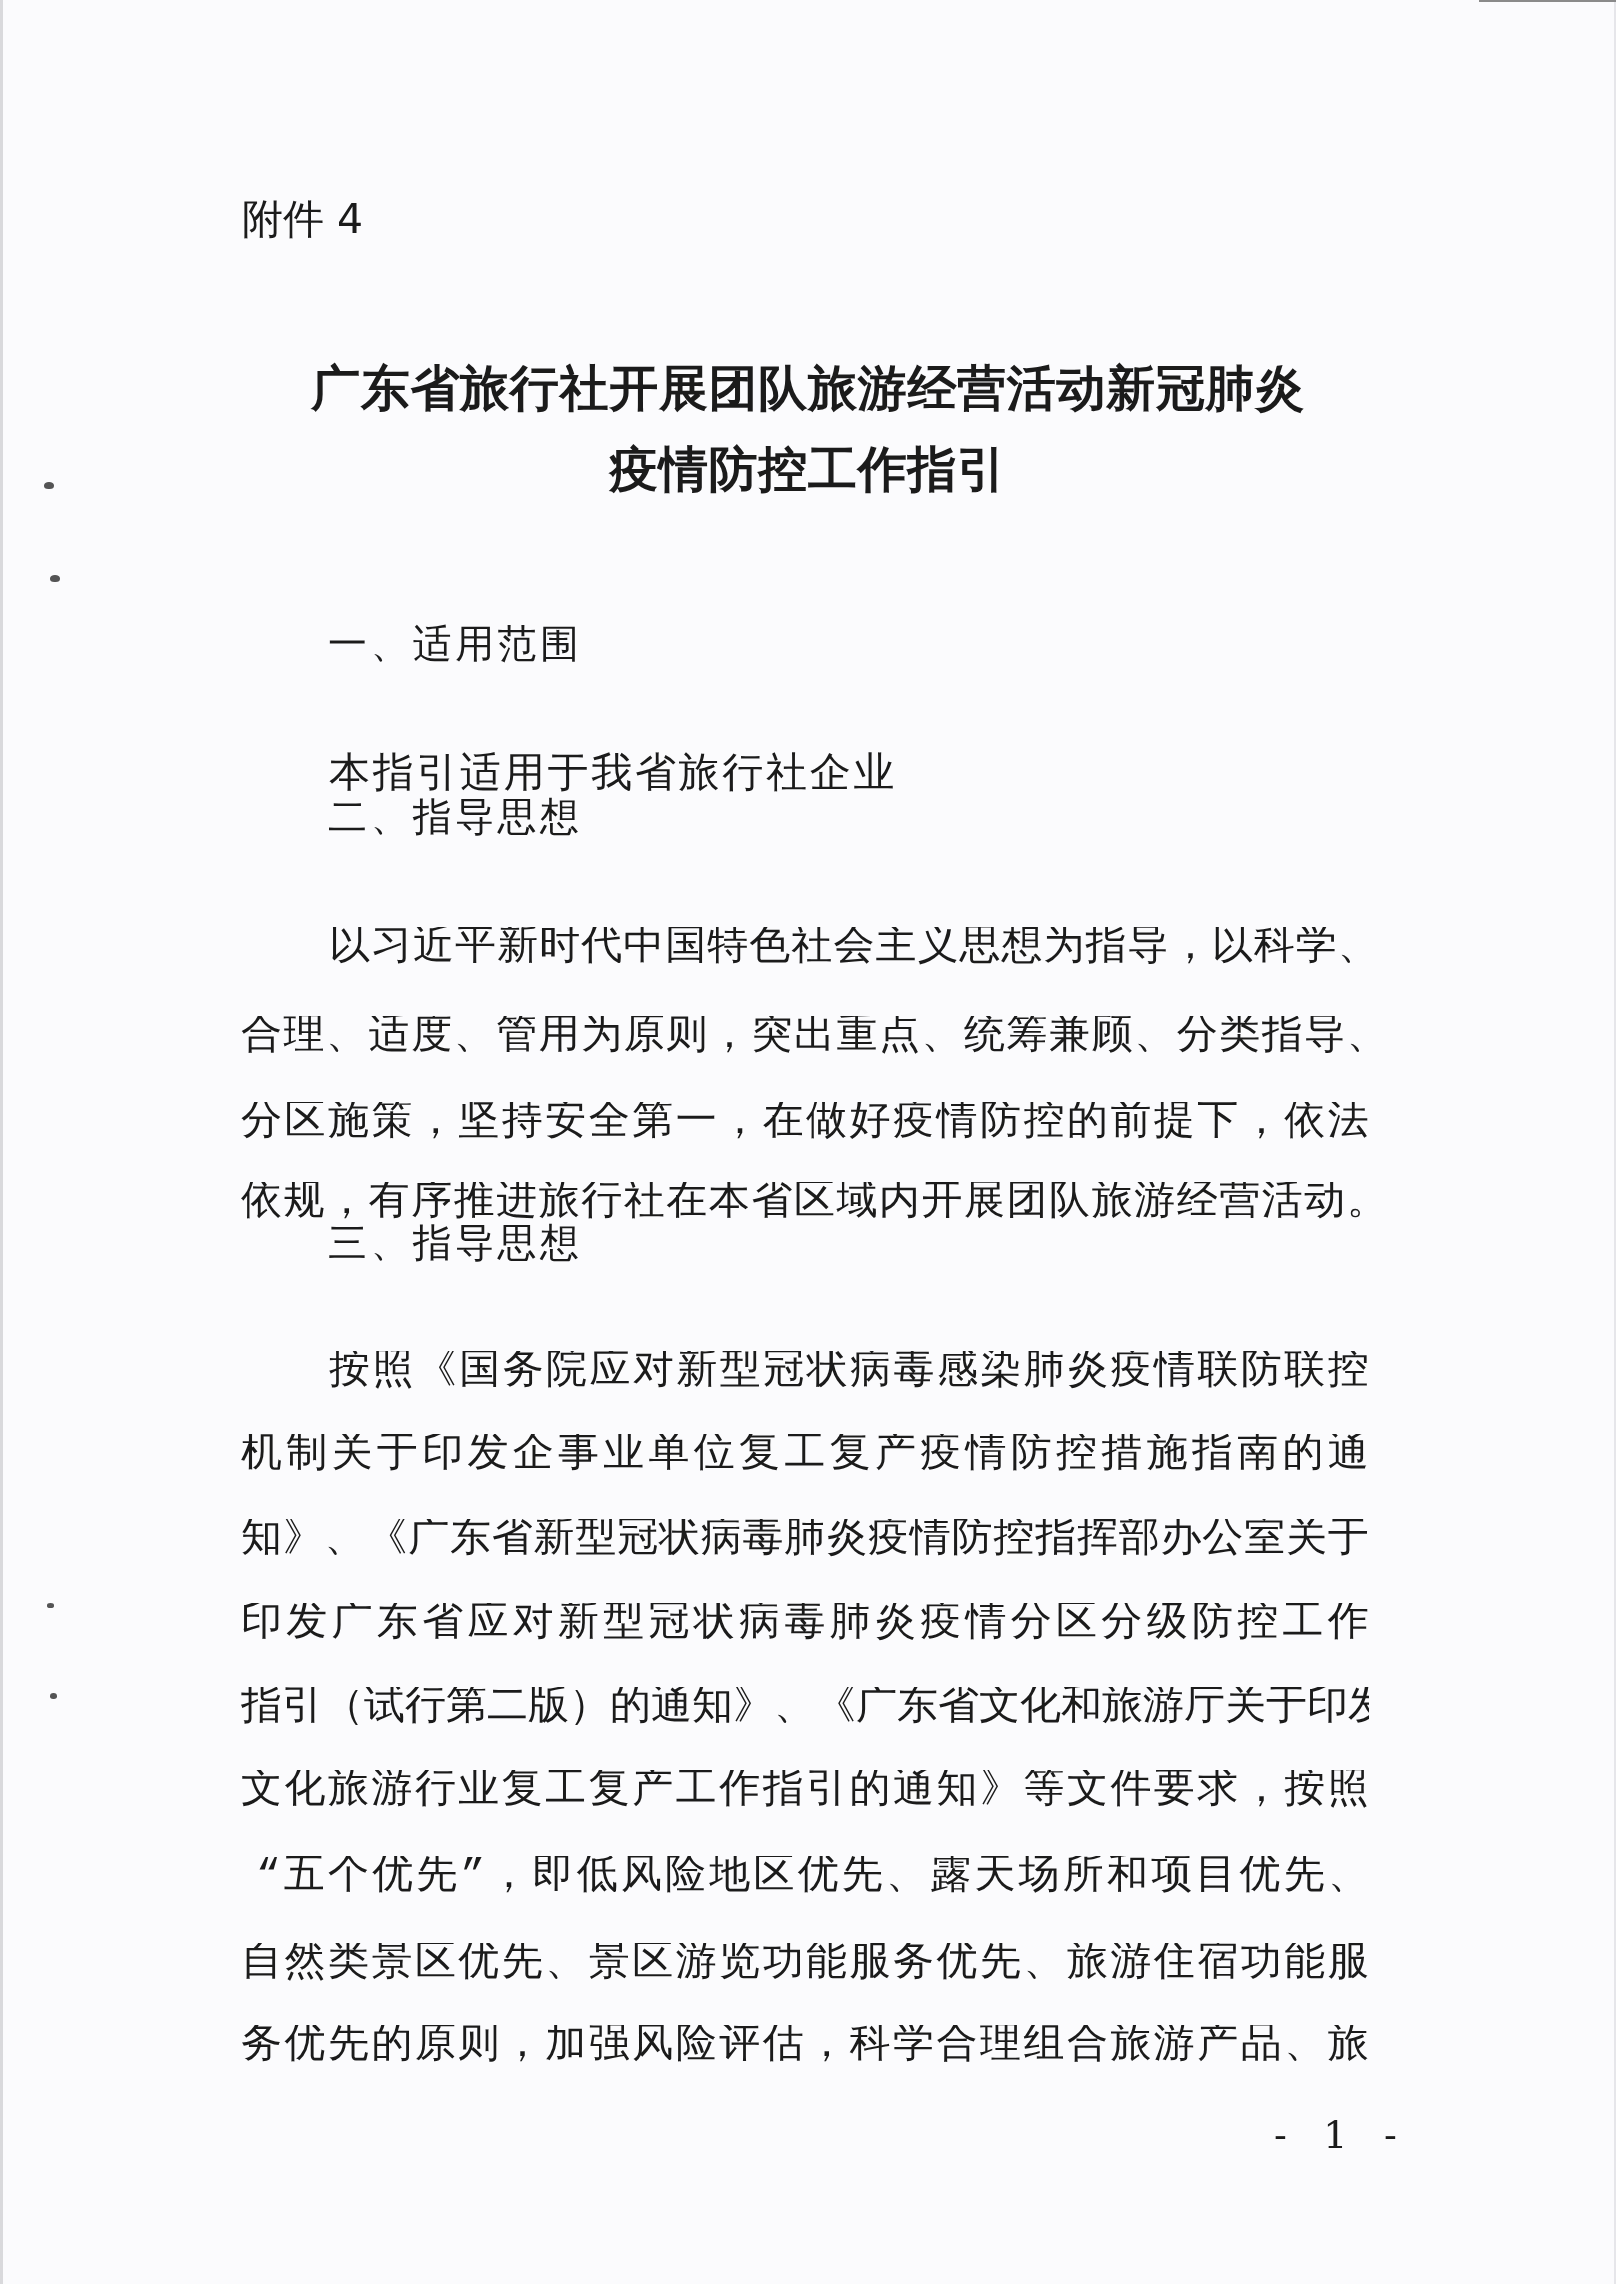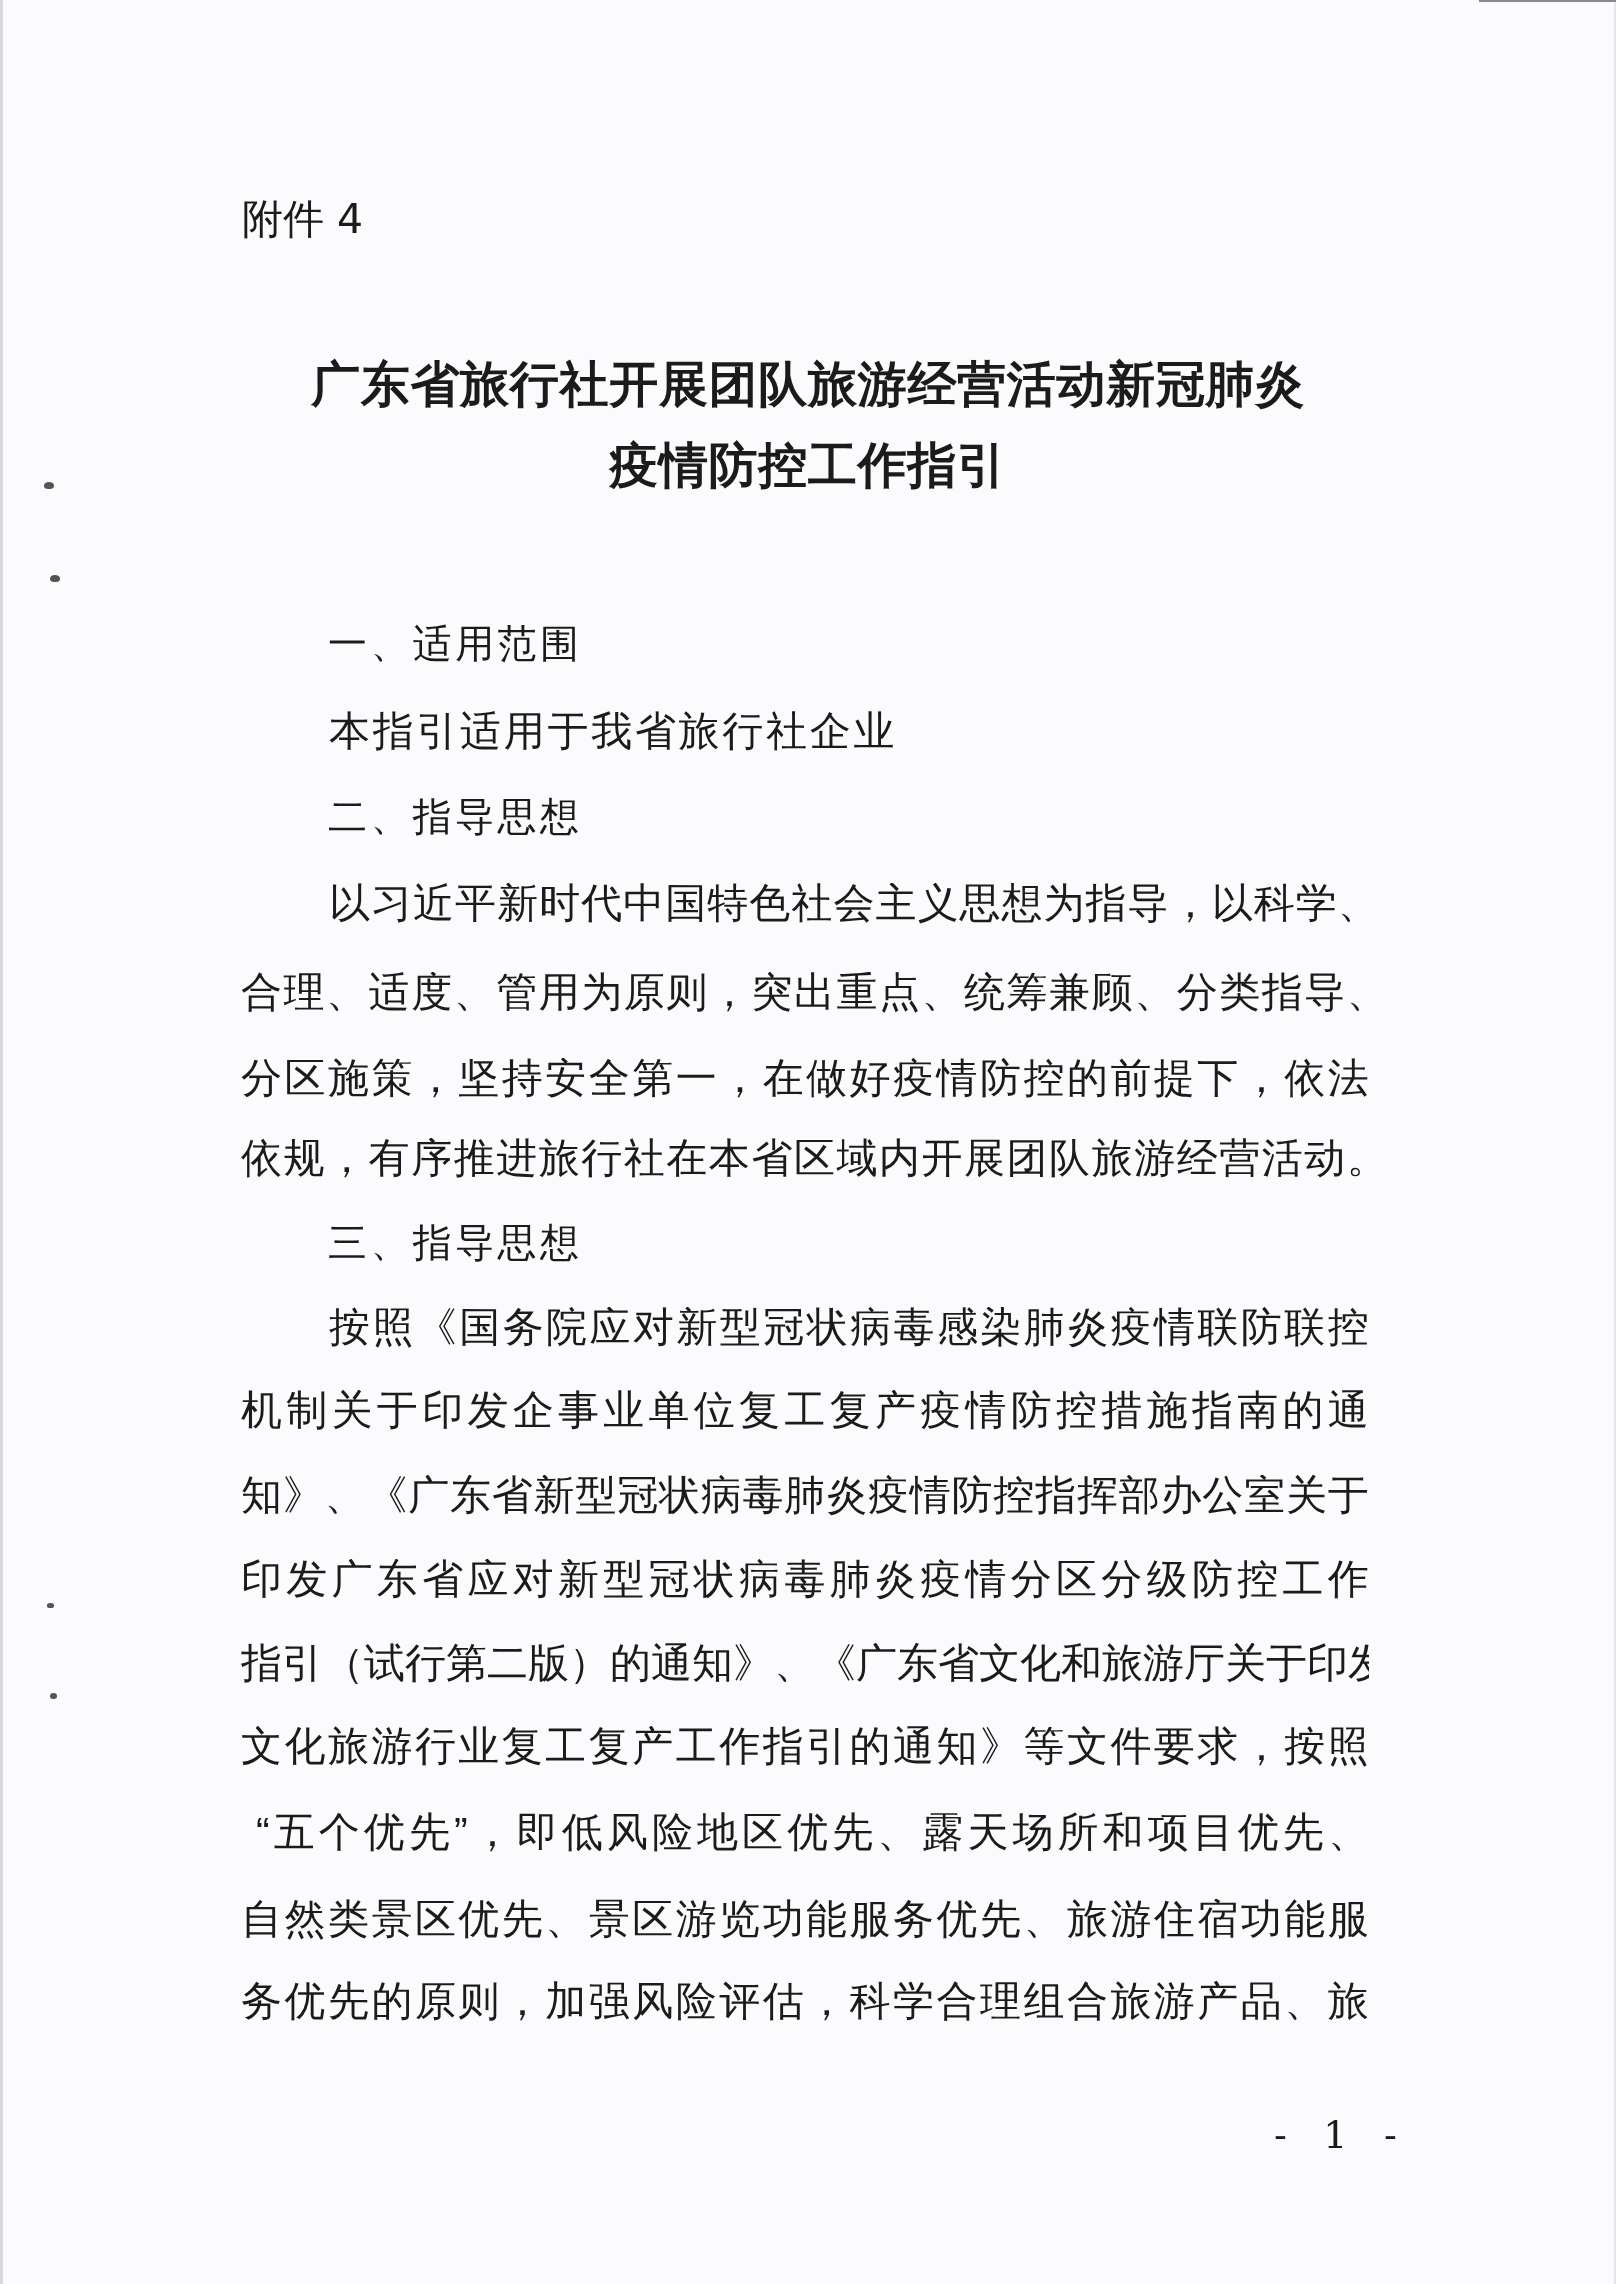--- a/index.html
+++ b/index.html
@@ -7,37 +7,38 @@
     width: 1616px; height: 2284px; position: relative; overflow: hidden;
     background: #fbfbfd;
     color: #1b1b1b;
   }
   .edge-left { position: absolute; left: 0; top: 0; width: 2.7px; height: 2284px; background: #d9d9dc; }
   .edge-top { position: absolute; left: 1479px; top: 0; width: 137px; height: 2px; background: #8a8a8a; }
   .edge-right { position: absolute; right: 0; top: 0; width: 2px; height: 2284px; background: #e6e6ea; }
   .hole { position: absolute; width: 9.5px; height: 6.8px; border-radius: 50% 50% 45% 45%; background: #2a2a2a; opacity: .8; }
   .line {
     position: absolute; white-space: nowrap; line-height: 1;
-    font-family: Liberation Sans, sans-serif;
+    font-family: Liberation Mono, monospace;
     font-size: 41px;
+    margin-top: 44px;
   }
   .just {
     left: 241px; width: 1128px;
     text-align: justify; text-align-last: justify;
     white-space: normal; overflow: hidden; height: 47px;
   }
   .indent { left: 329px; }
   .label {
     position: absolute; left: 242px; top: 199px;
     font-family: "DejaVu Sans", "Liberation Sans", sans-serif;
     font-size: 41px; line-height: 1;
   }
   .title {
     position: absolute; left: 0; width: 1616px; text-align: center;
-    font-family: Liberation Mono, monospace;
+    font-family: Liberation Serif, serif;
     font-weight: bold; font-size: 49px; line-height: 1; letter-spacing: 0.7px;
   }
   .heading {
     position: absolute; left: 328px;
     font-family: "DejaVu Sans", "Liberation Sans", sans-serif;
     font-size: 39px; line-height: 1; letter-spacing: 3.4px;
   }
   .pagenum {
     position: absolute; left: 1274px; top: 2116px;
     font-family: "DejaVu Serif", "Liberation Serif", serif;

